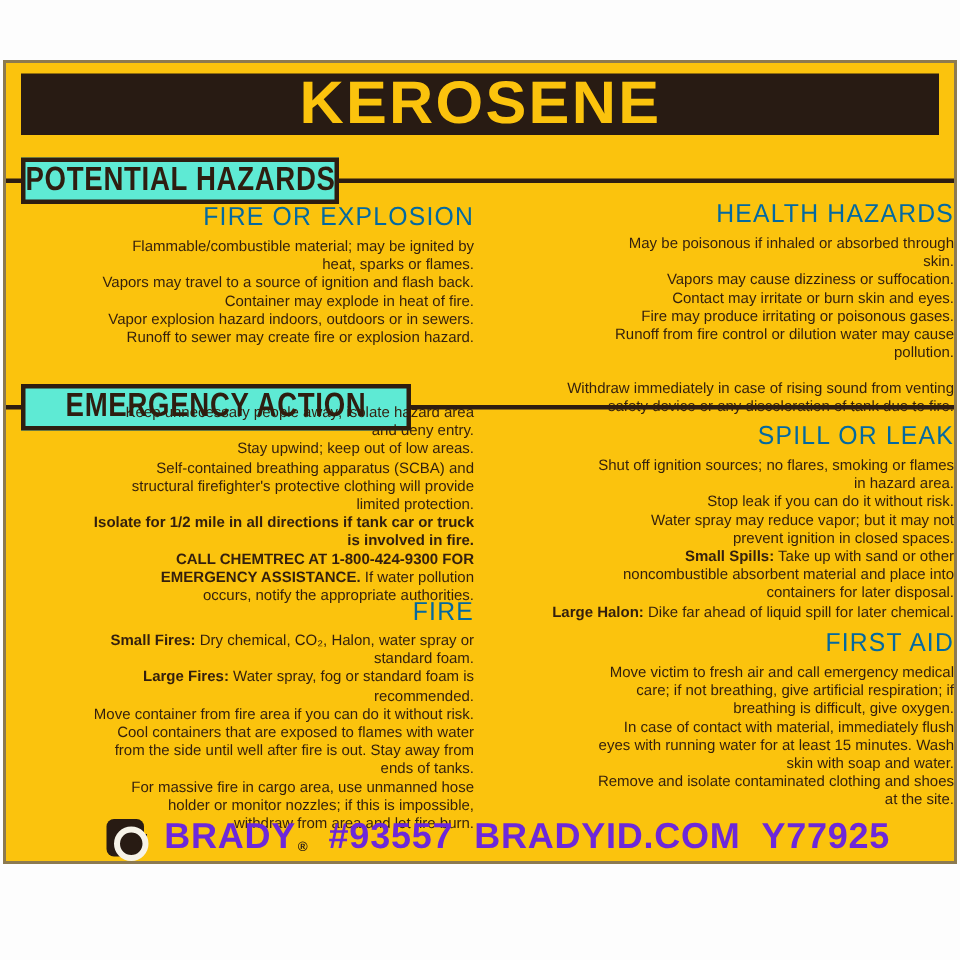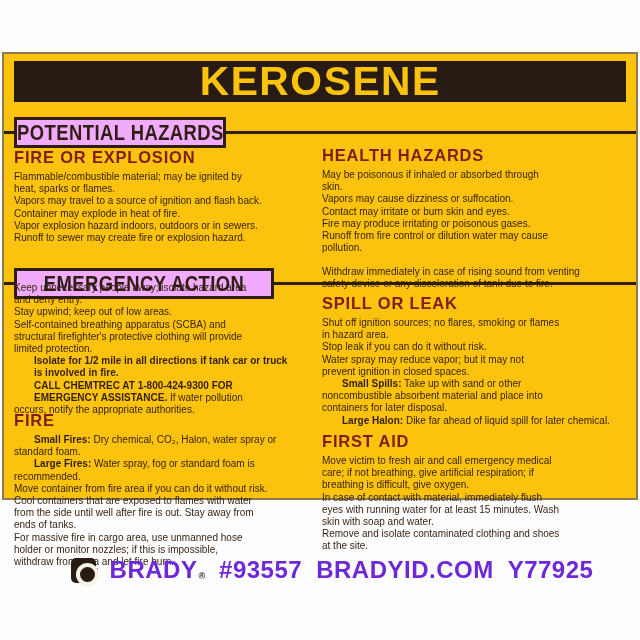--- a/index.html
+++ b/index.html
@@ -1,37 +1,37 @@
 <!DOCTYPE html>
 <html><head>
 <meta charset="utf-8">
 <style>
   * { margin:0; padding:0; box-sizing:border-box; }
   html,body { width:640px; height:640px; background:#ffffff; overflow:hidden;
               font-family:"Liberation Sans","DejaVu Sans",sans-serif; }
   .page { position:relative; width:640px; height:640px; background:#fdfdfd; }
 
-  .label { position:absolute; left:2px; top:52px; width:636px; height:448px;
-           background:#fbc30d; border:2px solid #8c7a50; }
+  .label { position:absolute; left:2px; top:40px; width:636px; height:536px;
+           background:#fbc30d; border:2px solid #8c7a50;text-align:right; }
 
   .banner { position:absolute; left:10px; right:10px; top:7px; height:41px;
             background:#281b13; display:flex; align-items:center; justify-content:center; }
   .banner-text { color:#fbc30d; font-weight:700; font-size:40px; letter-spacing:1.5px;
                  transform:scale(1.02,1.0); }
 
   .header-row { position:absolute; left:0; right:0; display:flex; align-items:center; }
   .stub  { width:10px; height:3px; background:#2e1d10; flex:0 0 auto; }
   .hbox  { border:3px solid #2e1d10; height:31px; display:flex; align-items:center;
-           justify-content:center; flex:0 0 auto; background:#f0abfc; }
+           justify-content:center; flex:0 0 auto; background:#5eead4; }
   .hbox-text { font-size:20px; font-weight:700; color:#2e1d10; white-space:nowrap;
                transform:scale(0.92,1.12); letter-spacing:0.5px; }
   .hline { flex:1 1 auto; height:3px; background:#2e1d10; }
 
   .block { position:absolute; color:#2e1d10; }
-  .sec-heading { font-size:16.5px; font-weight:700; letter-spacing:0.8px; color:#7f1d1d;
+  .sec-heading { font-size:16.5px; font-weight:400; letter-spacing:0.8px; color:#0369a1;
                  margin-bottom:4px; transform-origin:left center; transform:scale(1.0,1.05); }
   .body .tline { font-size:10px; line-height:12.2px; white-space:nowrap; color:#331f0e; }
   .body .tline .b { font-weight:700;padding-left:20px; }
 
   .footer { position:absolute; left:0; right:0; top:499px; height:34px; display:flex;
             align-items:center; justify-content:center; gap:14px; transform:translateX(12px); }
   .logo { width:25px; height:25px; background:#281b13; border-radius:5px; position:relative;
           flex:0 0 auto; }
   .logo::after { content:""; position:absolute; left:5px; top:5px; width:15px; height:15px;
                  border:4px solid #f7f3e8; border-radius:50%; }

